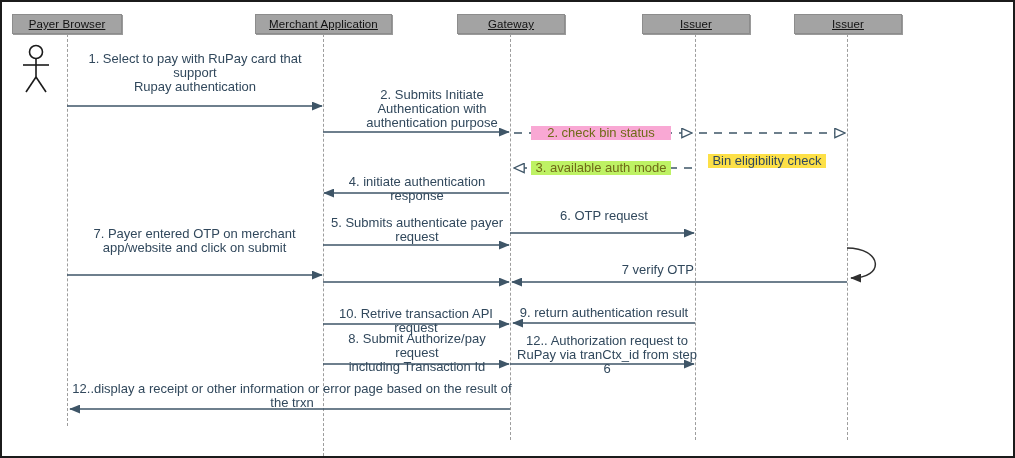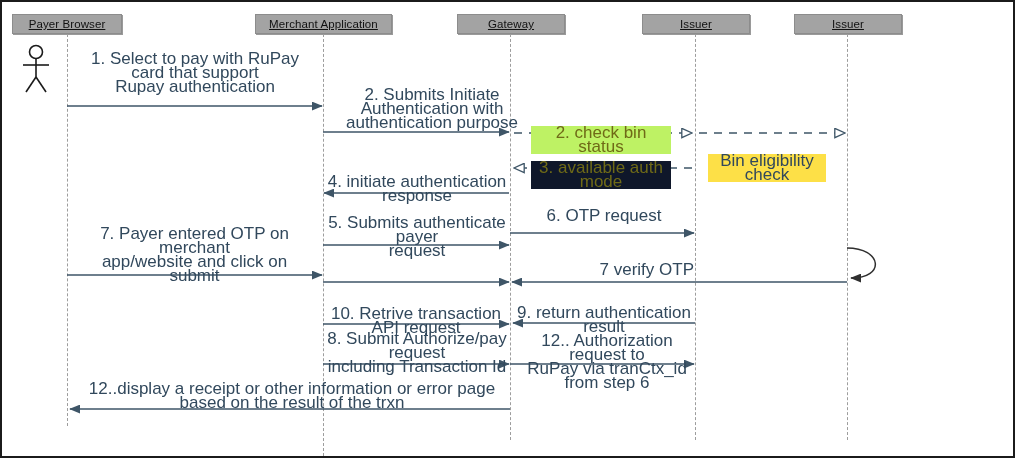--- a/index.html
+++ b/index.html
@@ -34,21 +34,21 @@
   .lifeline{
     position:absolute;
     width:0;
     border-left:1.4px dashed #9d9d9d;
   }
   
   .actor{position:absolute;}
   
   .msg-label{
     position:absolute;
-    font-size:17px;
+    font-size:13px;
     color:#31485c;
     text-align:center;
     line-height:14px;
     white-space:pre-line;
   }
   .msg-label.olive{color:#6f6a17;}
   .msg-label.gray{color:#3a3a3a;}
   
   #arrows{position:absolute;left:0;top:0;width:1015px;height:458px;pointer-events:none;}
 </style>
@@ -141,25 +141,25 @@
     <path d="M845,246 C880,246 884,276 849,276" stroke="#2f2f2f" stroke-width="1.5" fill="none" marker-end="url(#mGray)"></path>
   </svg>
 
   <div class="msg-label" style="left:78px;top:50px;width:230px;">1. Select to pay with RuPay card that support
 Rupay authentication</div>
 
   <div class="msg-label" style="left:340px;top:86px;width:180px;">2. Submits Initiate
 Authentication with
 authentication purpose</div>
 
-  <div class="msg-label olive" style="left:529px;top:124px;width:140px;background:#bef264;">2. check bin status</div>
+  <div class="msg-label olive" style="left:529px;top:124px;width:140px;background:#f9a8d4;">2. check bin status</div>
 
   <div class="msg-label" style="left:706px;top:124px;width:118px;background:#fde047;margin-top:28px;">Bin eligibility check</div>
 
-  <div class="msg-label olive" style="left:529px;top:159px;width:140px;background:#0f172a;">3. available auth mode</div>
+  <div class="msg-label olive" style="left:529px;top:159px;width:140px;background:#bef264;">3. available auth mode</div>
 
   <div class="msg-label" style="left:325px;top:173px;width:180px;">4. initiate authentication response</div>
 
   <div class="msg-label" style="left:325px;top:214px;width:180px;">5. Submits authenticate payer
 request</div>
 
   <div class="msg-label" style="left:512px;top:207px;width:180px;">6. OTP request</div>
 
   <div class="msg-label" style="left:80px;top:225px;width:225px;">7. Payer entered OTP on merchant
 app/website and click on submit</div>

